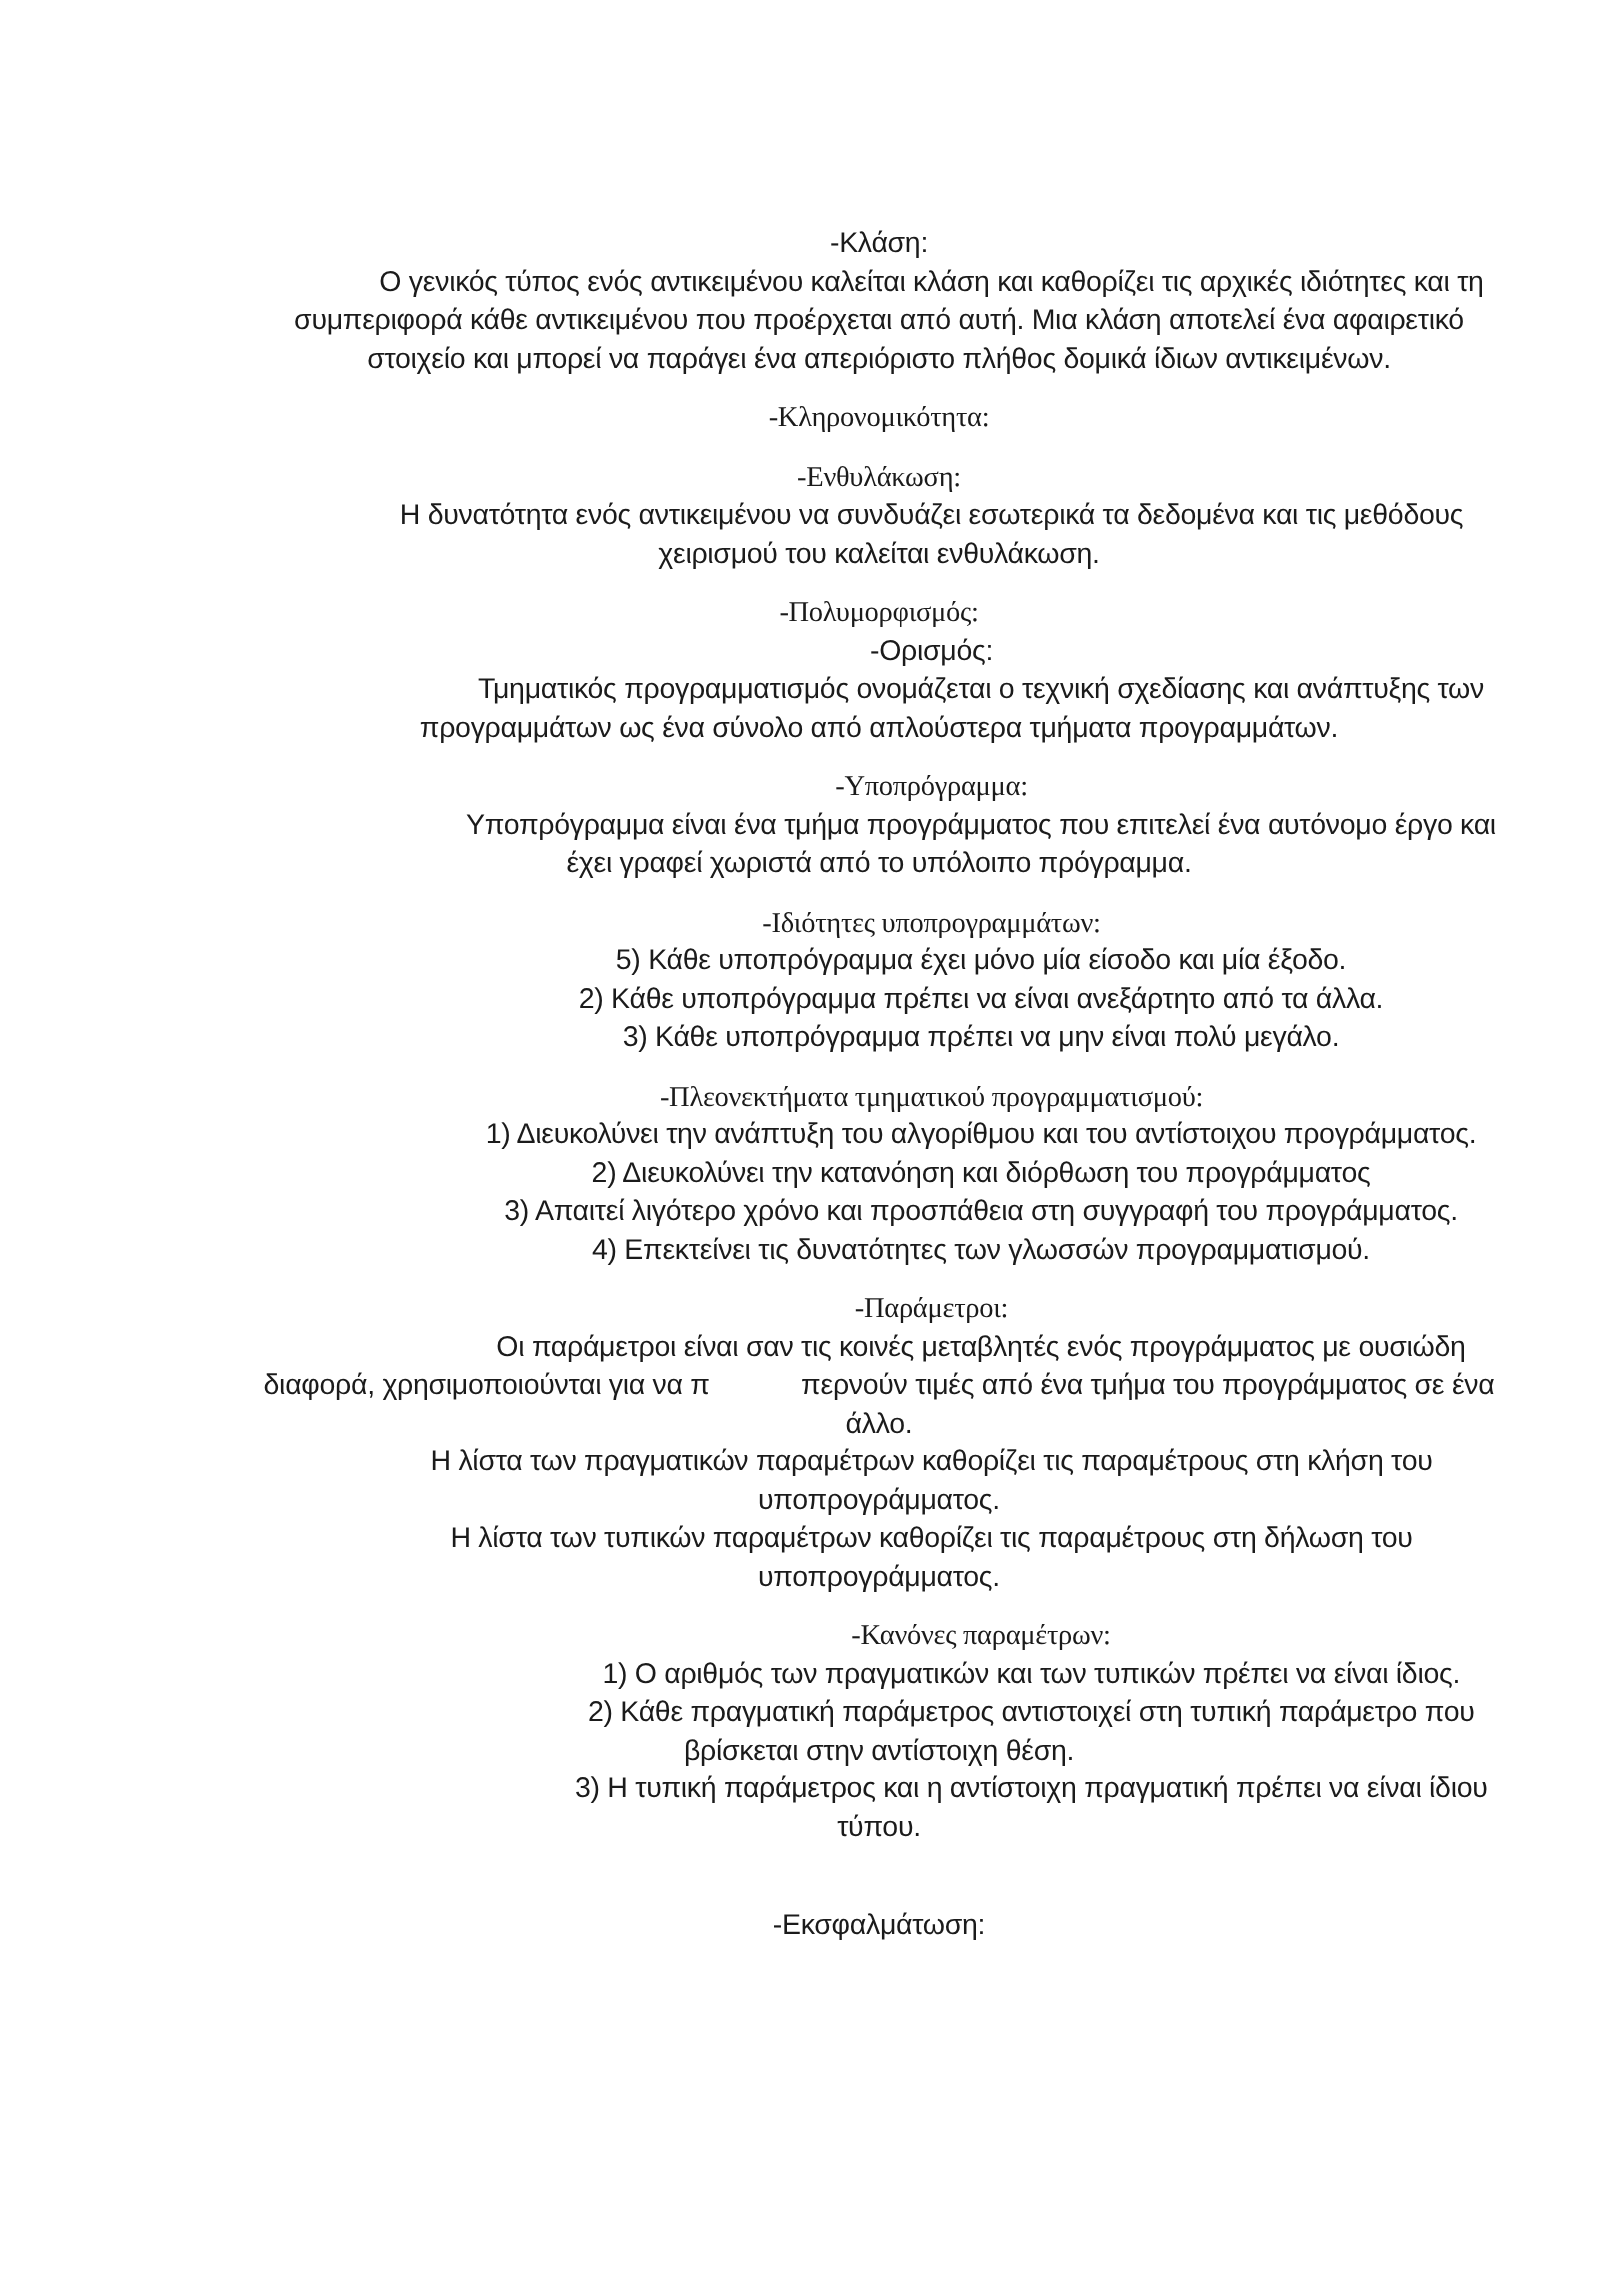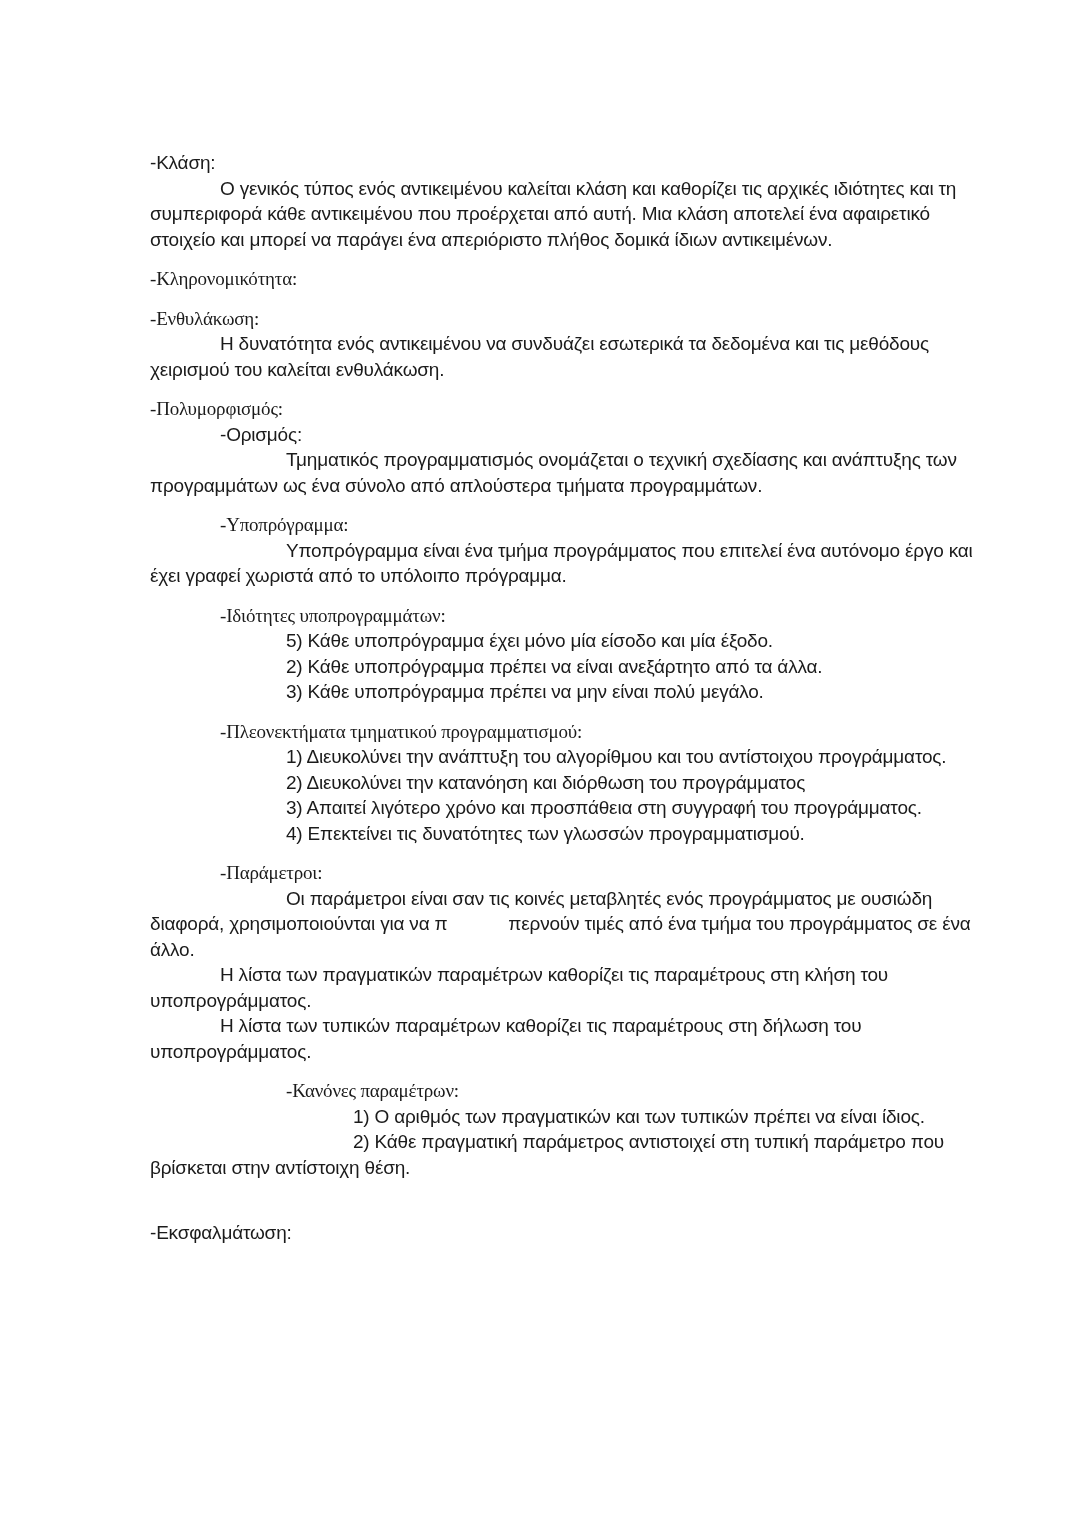--- a/index.html
+++ b/index.html
@@ -14,27 +14,28 @@
     overflow: hidden;
     font-family: "Liberation Sans", sans-serif;
   }
   .page {
     position: absolute;
     inset: 0;
     background: #ffffff;
   }
   .doc {
     position: absolute;
-    left: 150px;
+    left: 172px;
     top: 150px;
     width: 828px;
     color: #1b1b1b;
     font-size: 19px;
     line-height: 25.5px;
     letter-spacing: -0.2px;
+    text-align: center;
   }
   .doc p {
     margin: 0;
     white-space: pre-wrap;
     word-spacing: 0;
   }
   
   .ind0 { text-indent: 0; }
   .ind1 { text-indent: 70px; }
   .ind2 { text-indent: 136px; }
@@ -68,15 +69,16 @@
       <p class="ind2 sp0">2) Διευκολύνει την κατανόηση και διόρθωση του προγράμματος</p>
       <p class="ind2 sp0">3) Απαιτεί λιγότερο χρόνο και προσπάθεια στη συγγραφή του προγράμματος.</p>
       <p class="ind2 sp0">4) Επεκτείνει τις δυνατότητες των γλωσσών προγραμματισμού.</p>
       <p class="ind1 sp1">-Παράμετροι:</p>
       <p class="ind2 sp0">Οι παράμετροι είναι σαν τις κοινές μεταβλητές ενός προγράμματος με ουσιώδη διαφορά, χρησιμοποιούνται για να π&nbsp;&nbsp;&nbsp;&nbsp;&nbsp;&nbsp;&nbsp;&nbsp;&nbsp;&nbsp;&nbsp;&nbsp;περνούν τιμές από ένα τμήμα του προγράμματος σε ένα άλλο.</p>
       <p class="ind1 sp0">Η λίστα των πραγματικών παραμέτρων καθορίζει τις παραμέτρους στη κλήση του υποπρογράμματος.</p>
       <p class="ind1 sp0">Η λίστα των τυπικών παραμέτρων καθορίζει τις παραμέτρους στη δήλωση του υποπρογράμματος.</p>
       <p class="ind2 sp1">-Κανόνες παραμέτρων:</p>
       <p class="ind3 sp0">1) Ο αριθμός των πραγματικών και των τυπικών πρέπει να είναι ίδιος.</p>
       <p class="ind3 sp0">2) Κάθε πραγματική παράμετρος αντιστοιχεί στη τυπική παράμετρο που βρίσκεται στην αντίστοιχη θέση.</p>
+      <p class="ind3 sp0">3) Η τυπική παράμετρος και η αντίστοιχη πραγματική πρέπει να είναι ίδιου τύπου.</p>
       <p class="ind0 sp2">-Εκσφαλμάτωση:</p>
     </main>
 </div>
 
 </body></html>

